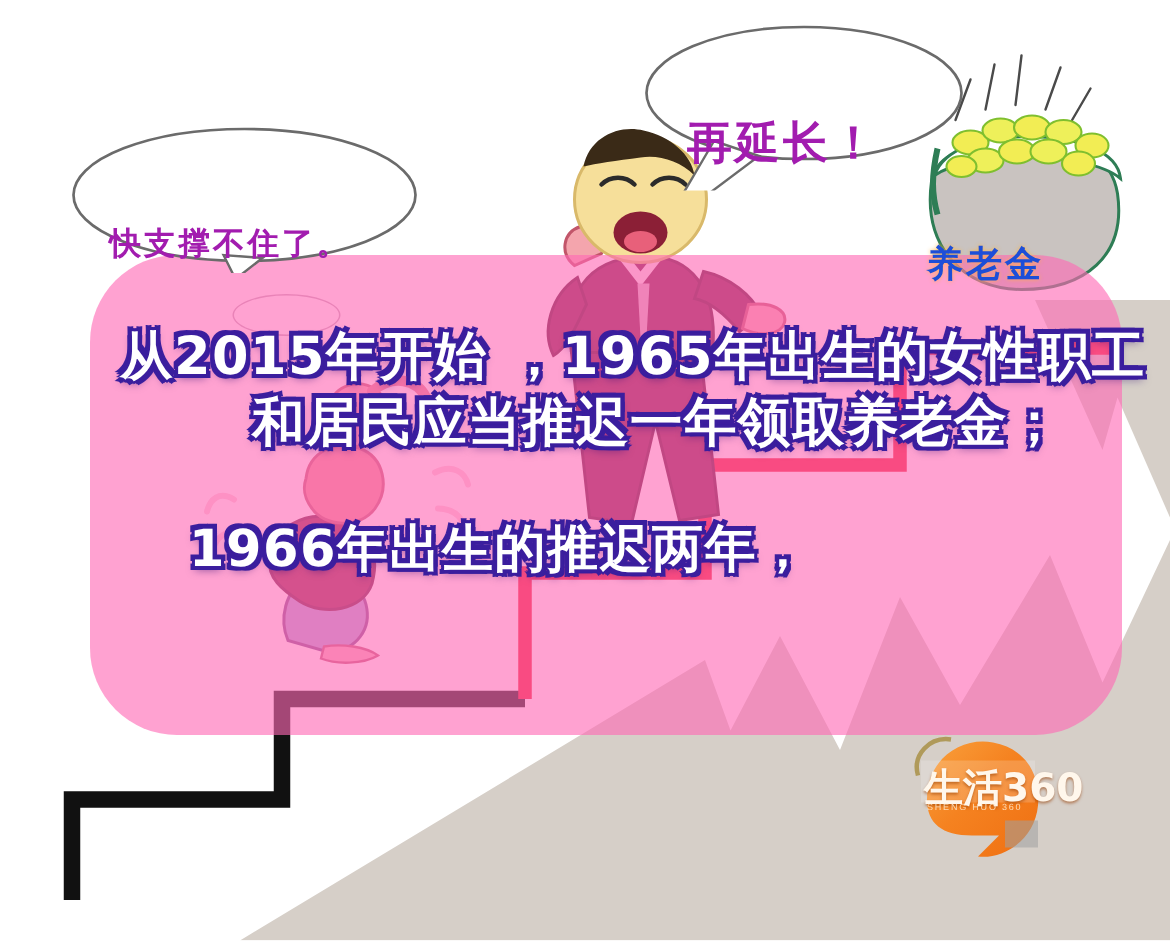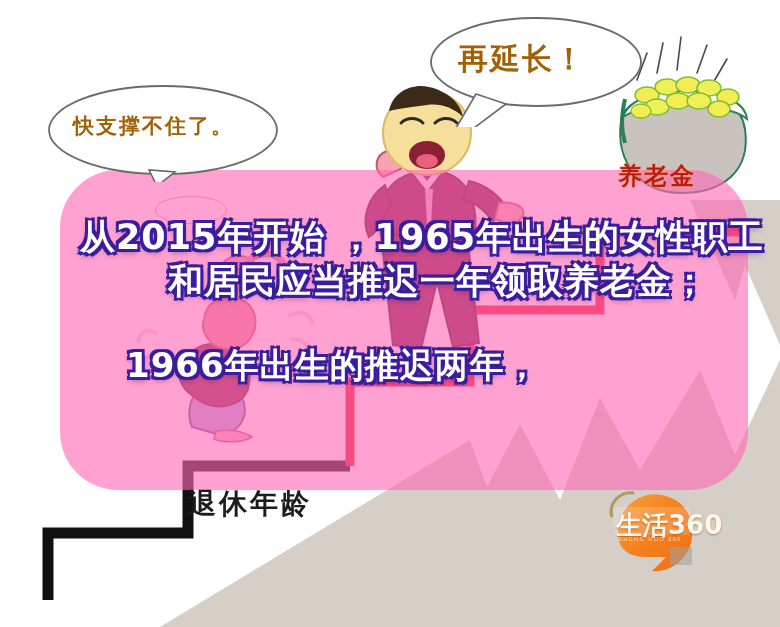--- a/index.html
+++ b/index.html
@@ -37,24 +37,25 @@
   #pink-ellipse{
     position:absolute;left:155px;top:196px;
     width:70px;height:26px;border-radius:50%;
     border:1px solid rgba(226,120,175,.75);
   }
 
   
   .bubble{position:absolute;}
   .bubble-text{
     position:absolute;
-    color:#a16207;
+    color:#a21caf;
     font-weight:700;
     white-space:nowrap;
     letter-spacing:2px;
+    margin-top:36px;
   }
   #bubble-left{left:45px;top:82px;width:240px;height:100px;}
   #bubble-left .bubble-text{left:28px;top:30px;font-size:21px;}
   #bubble-right{left:420px;top:12px;width:225px;height:115px;}
   #bubble-right .bubble-text{left:38px;top:27px;font-size:30px;}
 
   
   .subtitle{
     position:absolute;
     font-family:"DejaVu Sans","Liberation Sans",sans-serif;
@@ -76,21 +77,21 @@
   #retire-label{
     position:absolute;left:188px;top:485px;
     font-size:28px;font-weight:700;color:#1c1c1c;
     letter-spacing:3px;white-space:nowrap;
     font-family:"DejaVu Sans","Liberation Sans",sans-serif;
   }
 
   
   #bag-label{
     position:absolute;left:618px;top:160px;
-    font-size:24px;font-weight:700;color:#b91c1c;
+    font-size:24px;font-weight:700;color:#1d4ed8;
     letter-spacing:2px;white-space:nowrap;
     text-shadow:0 0 3px rgba(255,180,60,.9);
     font-family:"DejaVu Sans","Liberation Sans",sans-serif;
   }
 
   
   #logo-badge{
     position:absolute;left:608px;top:487px;
     width:92px;height:92px;
   }
@@ -202,21 +203,20 @@
 
   <div id="pink-panel"></div>
   <div id="pink-ellipse"></div>
 
   <div class="subtitle" id="sub-line1">从2015年开始 ，1965年出生的女性职工</div>
   <div class="subtitle" id="sub-line2">和居民应当推迟一年领取养老金；</div>
   <div class="subtitle" id="sub-line3">1966年出生的推迟两年，</div>
 
   <div id="bag-label">养老金</div>
 
-  <div id="retire-label">退休年龄</div>
 
   <div class="bubble" id="bubble-left">
     <svg viewBox="0 0 240 100" width="240" height="100">
       <ellipse cx="118" cy="48" rx="114" ry="44" fill="#ffffff" stroke="#6b6b6b" stroke-width="1.8"></ellipse>
       <path d="M104 88 L112 104 L130 90 Z" fill="#ffffff" stroke="#6b6b6b" stroke-width="1.6"></path>
     </svg>
     <div class="bubble-text">快支撑不住了。</div>
   </div>
 
   <div class="bubble" id="bubble-right">

